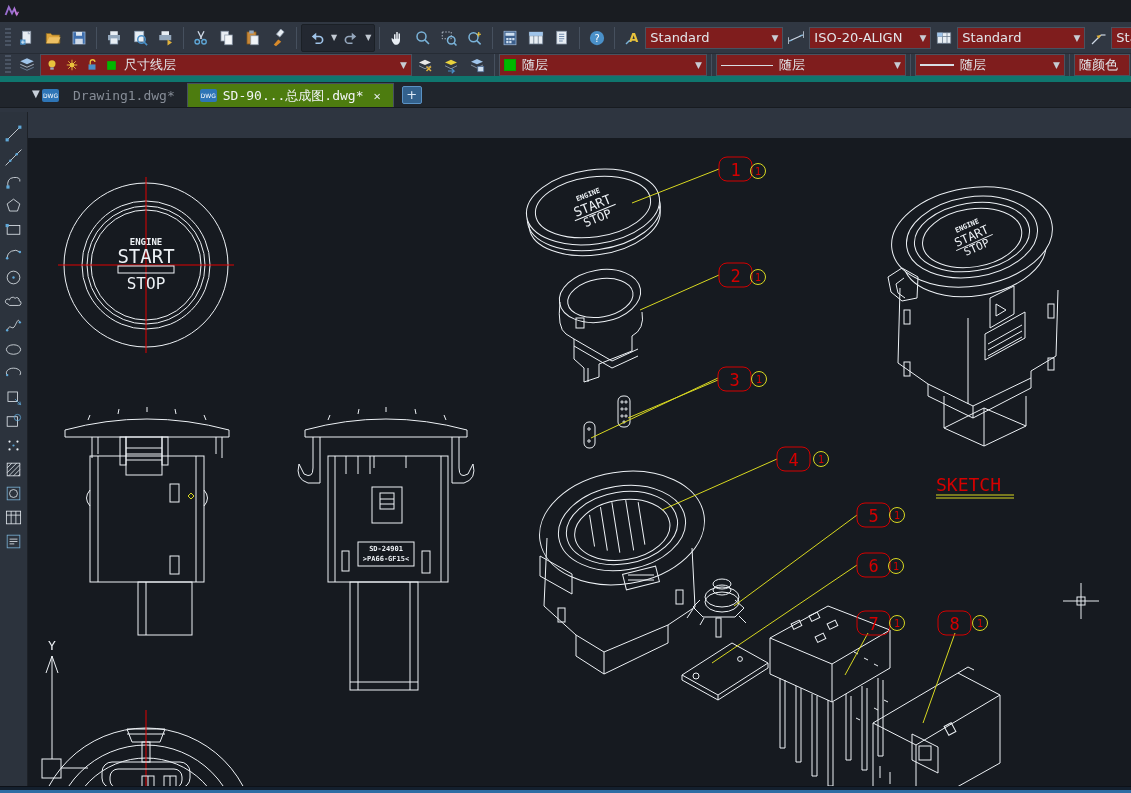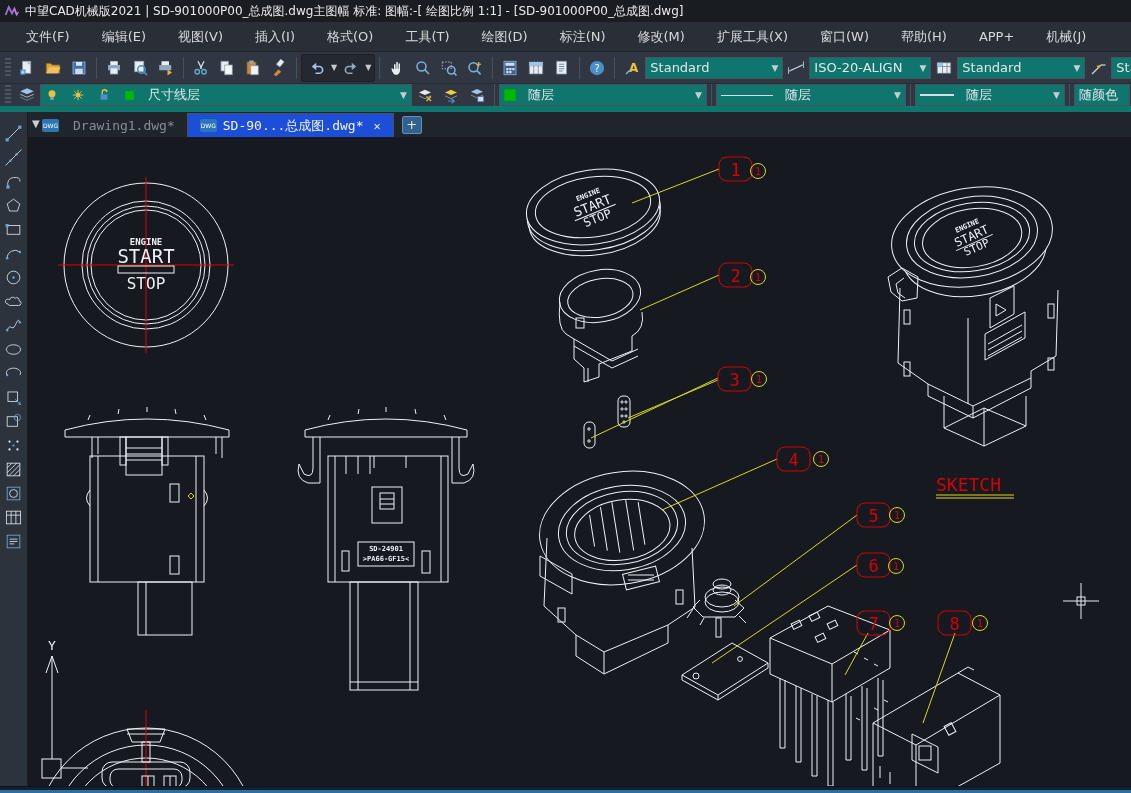--- a/index.html
+++ b/index.html
@@ -22,36 +22,36 @@
   .tb1 { height:32px; border-bottom:1px solid #262c35; }
   .tb2 { height:28px; border-bottom:6px solid #0f766e; }
   .grip { width:6px; height:20px; margin:0 3px; flex:0 0 auto;
     background:repeating-linear-gradient(180deg,#4a5463 0 2px,transparent 2px 4px); }
   .sep { width:1px; height:22px; background:#222832; border-right:1px solid #46505e; margin:0 4px; flex:0 0 auto; }
   .tbtn { width:26px; height:26px; display:flex; align-items:center; justify-content:center; border-radius:2px; flex:0 0 auto; }
   .tbtn svg { display:block; }
   .dd-arrow { color:#c2c9d2; font-size:8px; margin:0 1px; }
   .inset { display:flex; align-items:center; background:#232831; border:1px solid #1b2026; border-radius:2px; padding:0 2px; height:28px; }
 
-  .combo { height:22px; background:#0f766e; border:1px solid #49525f; display:flex;
-    align-items:center; color:#e2e6ea; font-size:13px; padding:0 4px; gap:12px;
+  .combo { height:22px; background:#7f1d1d; border:1px solid #49525f; display:flex;
+    align-items:center; color:#e2e6ea; font-size:13px; padding:0 4px; gap:6px;
     white-space:nowrap; overflow:hidden; flex:0 0 auto; }
   .combo .caret { margin-left:auto; color:#c7ccd4; font-size:9px; padding-left:4px; }
   .swatch { width:12px; height:12px; background:#00b800; border:1px solid #0a0; flex:0 0 auto; }
   .ltline { width:52px; height:0; border-top:1px solid #d8dde3; flex:0 0 auto; }
   .lwline { width:34px; height:2px; background:#d8dde3; flex:0 0 auto; }
 
   
   .tabbar { height:26px; background:#20252c; display:flex; align-items:flex-end;
     padding-left:30px; position:relative; border-bottom:1px solid #171b20; }
   .tab-menu-btn { position:absolute; left:32px; top:6px; color:#c8d0da; font-size:10px; }
   .doc-tab { height:24px; display:flex; align-items:center; gap:6px; padding:0 12px;
     font-size:13px; font-family:"DejaVu Sans Mono", monospace; }
   .doc-tab.inactive { color:#868d97;gap:14px; }
-  .doc-tab.active { background:#1d4ed8; color:#f2f4f6; border:1px solid #46505e; border-bottom:none; }
+  .doc-tab.active { background:#4d7c0f; color:#f2f4f6; border:1px solid #46505e; border-bottom:none; }
   .dwgicon { width:17px; height:13px; background:#2e75b6; color:#fff; font-size:6px;
     display:flex; align-items:center; justify-content:center; border-radius:2px;
     font-family:"DejaVu Sans", sans-serif; letter-spacing:0; }
   .tab-close { color:#e8ecf0; font-size:12px; margin-left:4px; }
   .newtab { width:20px; height:18px; margin-left:8px; margin-bottom:3px; background:#33618c;
     border:1px solid #5a92c4; color:#dce9f5; font-size:13px; line-height:16px; text-align:center; border-radius:2px; }
 
   
   .leftbar { position:absolute; left:0; top:112px; width:28px; height:681px;
     background:#2c333d; border-right:1px solid #1d2127; display:flex; flex-direction:column;
@@ -76,39 +76,22 @@
 </head>
 <body>
 
 <div id="app">
 
   <div class="titlebar">
     <svg class="logo" viewBox="0 0 20 16">
       <path d="M2 13 L6 3 L10 11 L13 5 L16 13" fill="none" stroke="#9a6fd0" stroke-width="2.4"></path>
       <path d="M13 5 L16 13 L18 9" fill="none" stroke="#c77bd8" stroke-width="1.6"></path>
     </svg>
-    <span>中望CAD机械版2021 | SD-901000P00_总成图.dwg主图幅 标准: 图幅:-[ 绘图比例 1:1] - [SD-901000P00_总成图.dwg]</span>
   </div>
 
-  <div class="menubar" id="menubar">
-      <div class="menu-item">文件(F)</div>
-      <div class="menu-item">编辑(E)</div>
-      <div class="menu-item">视图(V)</div>
-      <div class="menu-item">插入(I)</div>
-      <div class="menu-item">格式(O)</div>
-      <div class="menu-item">工具(T)</div>
-      <div class="menu-item">绘图(D)</div>
-      <div class="menu-item">标注(N)</div>
-      <div class="menu-item">修改(M)</div>
-      <div class="menu-item">扩展工具(X)</div>
-      <div class="menu-item">窗口(W)</div>
-      <div class="menu-item">帮助(H)</div>
-      <div class="menu-item">APP+</div>
-      <div class="menu-item">机械(J)</div>
-    </div>
 
   <div class="toolbar tb1" id="toolbar1">
       <div class="grip"></div>
       <div class="tbtn">
         <svg viewBox="0 0 24 24" width="18" height="18">
           <rect x="6" y="3" width="11" height="16" fill="#e8edf3" stroke="#8a97a8"></rect>
           <path d="M13 3l4 4h-4z" fill="#aab6c6"></path>
           <rect x="3" y="14" width="7" height="7" fill="#4a90c8"></rect>
           <path d="M6.5 15v5M4 17.5h5" stroke="#fff"></path>
         </svg>

